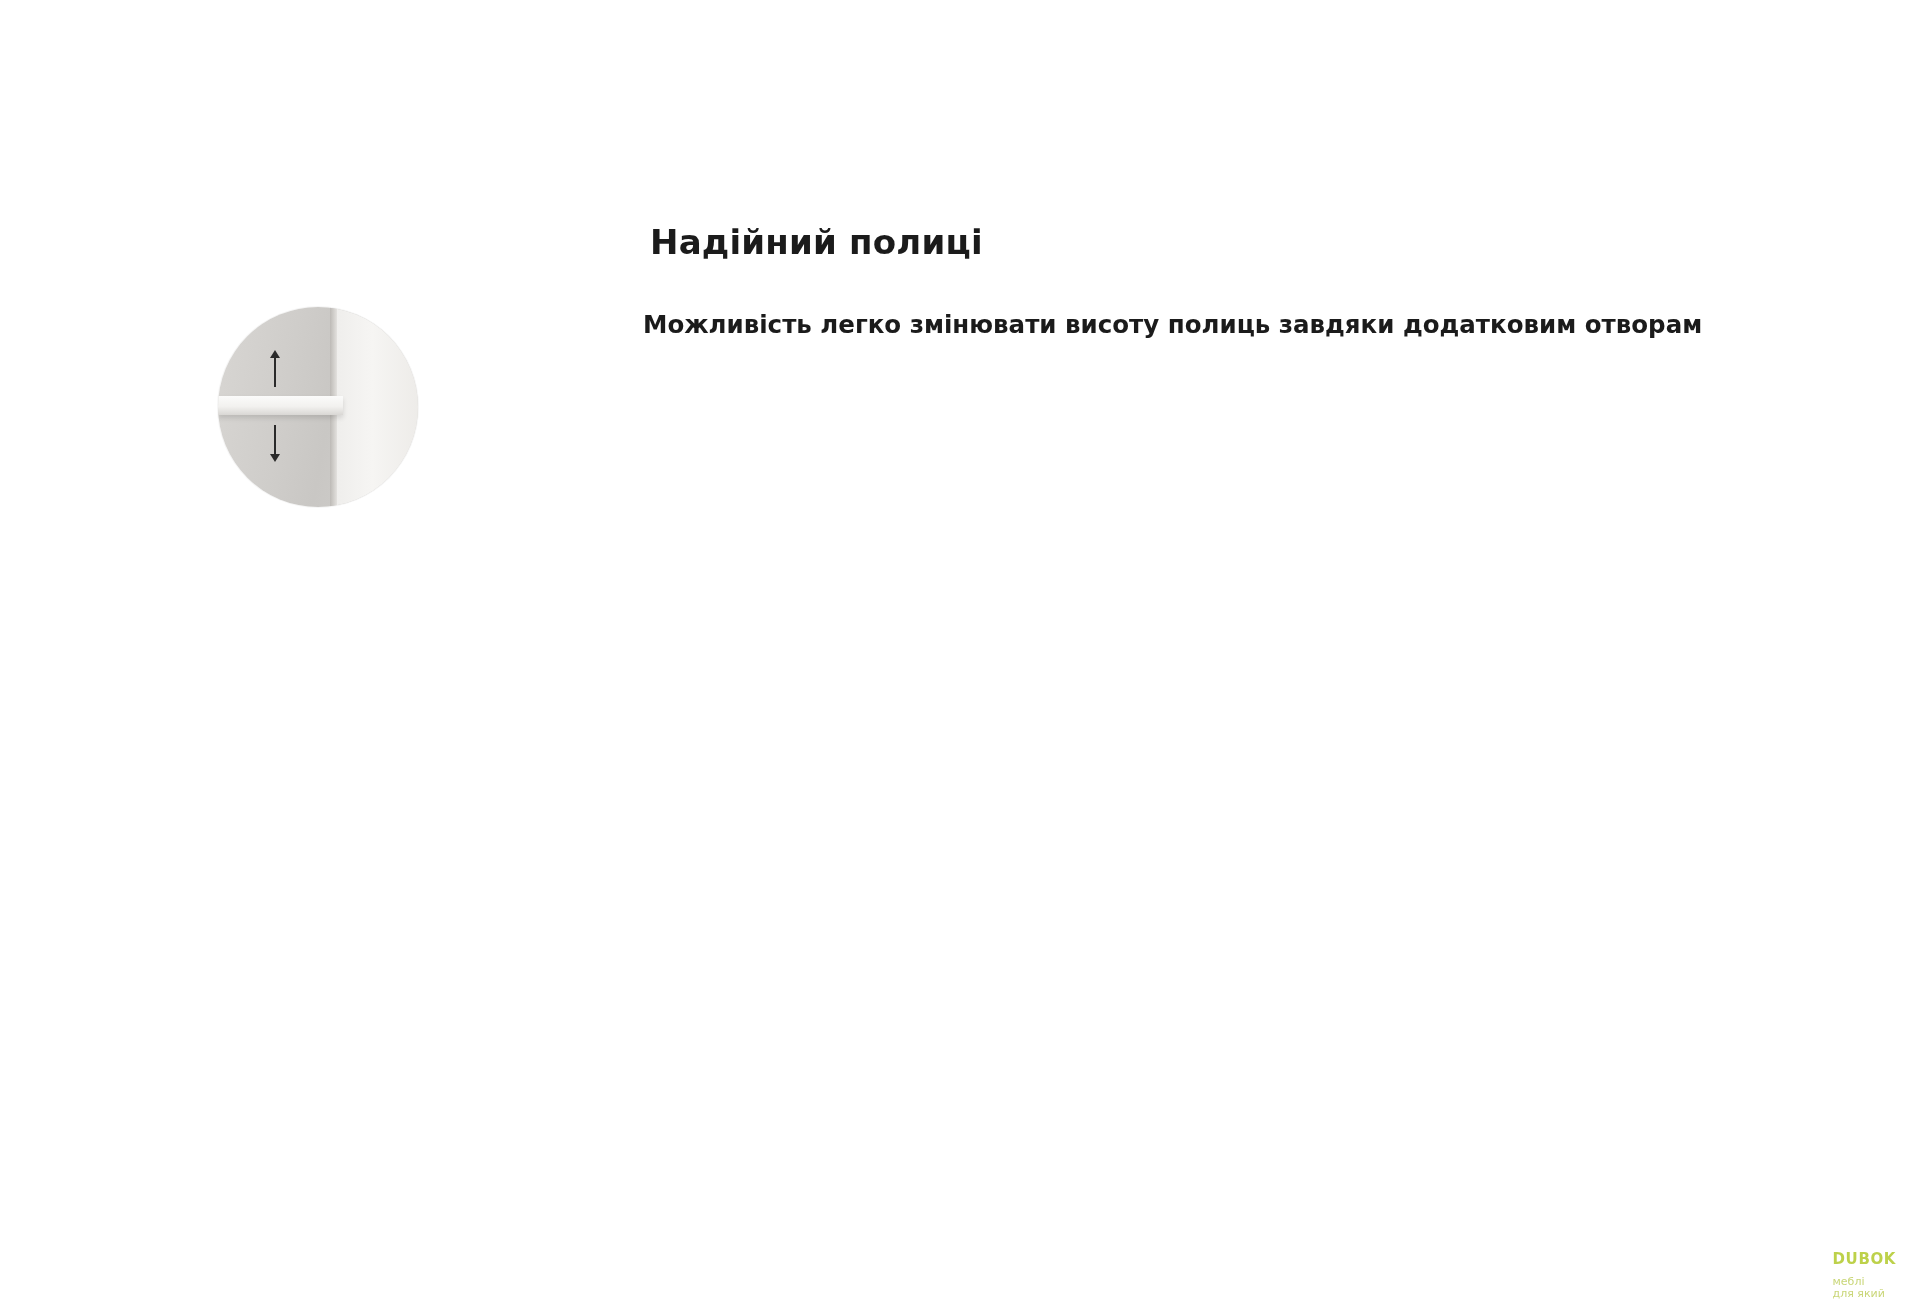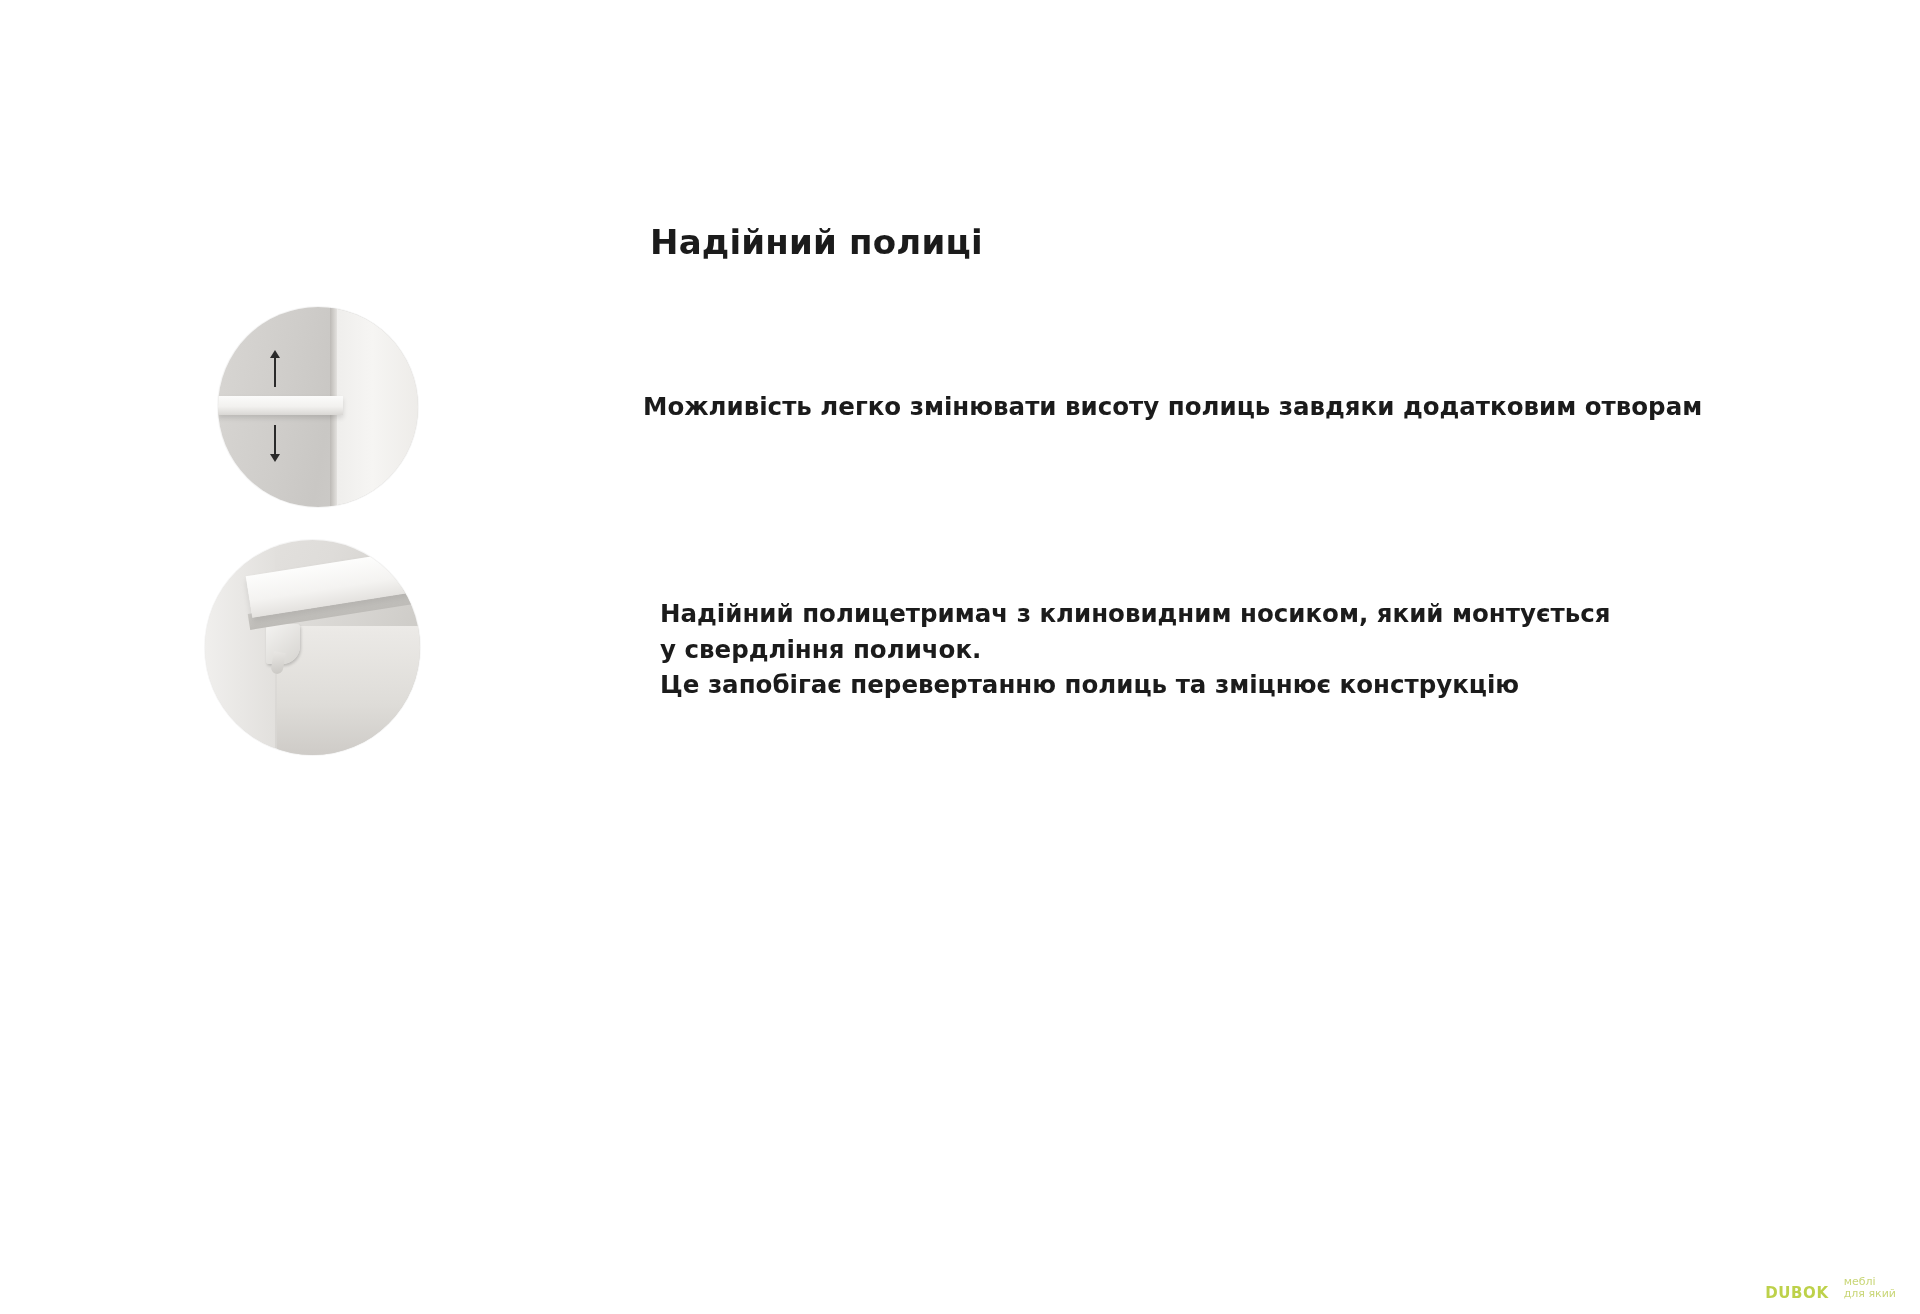--- a/index.html
+++ b/index.html
@@ -32,21 +32,21 @@
     font-weight: 600;
     letter-spacing: 0.2px;
     color: #1b1b1b;
     white-space: nowrap;
   }
 
   
   .row {
     position: absolute;
     display: flex;
-    align-items: center;
+    align-items: flex-start;
   }
   .row-1 { left: 218px; top: 307px; }
   .row-2 { left: 205px; top: 540px; }
 
   
   .photo-circle {
     width: 200px;
     height: 200px;
     border-radius: 50%;
     overflow: hidden;
@@ -182,22 +182,23 @@
   }
   .cap-1 { margin-left: 225px; }
   .cap-2 { margin-left: 240px; margin-top: 4px; }
 
   
   .watermark {
     position: absolute;
     right: 24px;
     bottom: 12px;
     display: flex;
-    align-items: flex-end;
-    gap: 15px;
+    align-items: flex-start;
+    gap: 8px;
+    flex-direction: column;
   }
   .wm-main {
     font-size: 15px;
     font-weight: 700;
     letter-spacing: 0.6px;
     color: #bdd14a;
   }
   .wm-sub {
     font-size: 11px;
     line-height: 1.1;
@@ -218,33 +219,20 @@
       <div class="ph1-bg"></div>
       <div class="ph1-panel-right"></div>
       <div class="ph1-panel-edge"></div>
       <div class="ph1-shelf"></div>
       <div class="ph1-arrow up"></div>
       <div class="ph1-arrow down"></div>
     </div>
     <div class="caption cap-1">Можливість легко змінювати висоту полиць завдяки додатковим отворам</div>
   </div>
 
-  <div class="row row-2">
-    <div class="photo-circle shelf-holder">
-      <div class="ph2-bg"></div>
-      <div class="ph2-wall"></div>
-      <div class="ph2-panel"></div>
-      <div class="ph2-bracket"></div>
-      <div class="ph2-shelf-front"></div>
-      <div class="ph2-shelf-top"></div>
-    </div>
-    <div class="caption cap-2">Надійний полицетримач з клиновидним носиком, який монтується
-у свердління поличок.
-Це запобігає перевертанню полиць та зміцнює конструкцію</div>
-  </div>
 
   <div class="watermark">
     <span class="wm-main">DUBOK</span>
     <span class="wm-sub">
       <span>меблі</span><br>
       <span>для який</span>
     </span>
   </div>
 
 </div>

